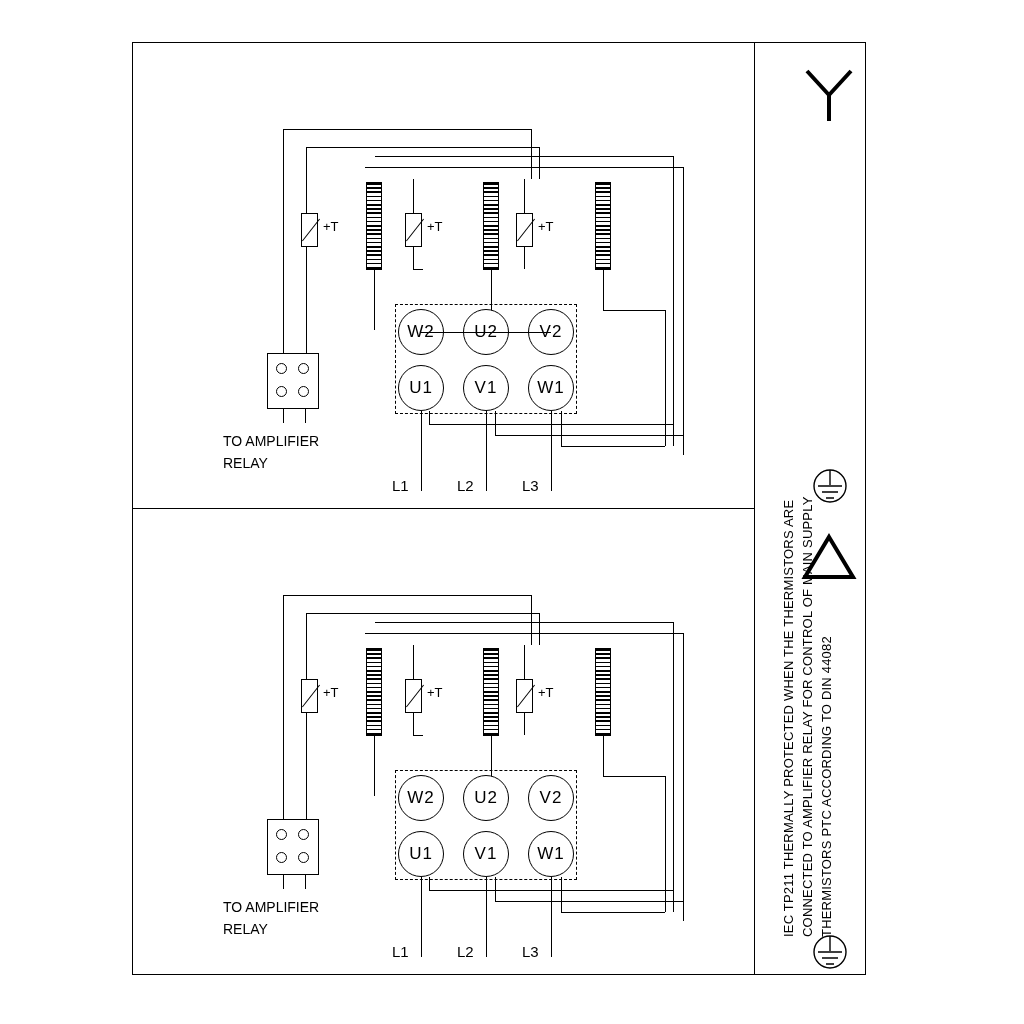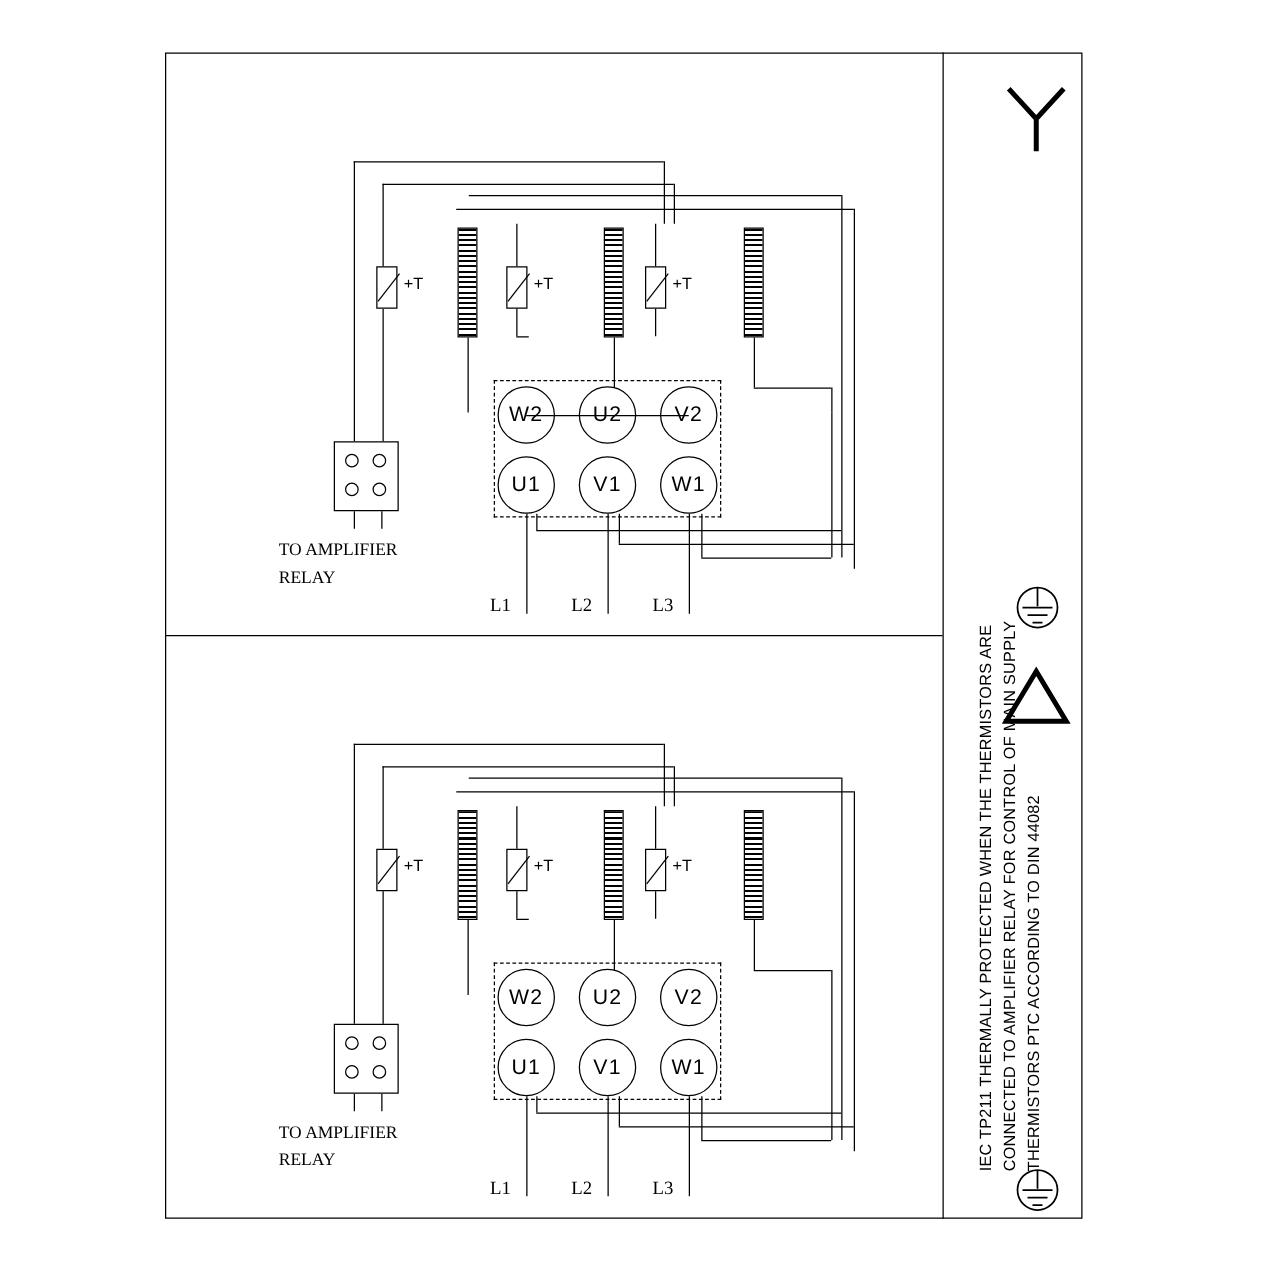--- a/index.html
+++ b/index.html
@@ -154,21 +154,20 @@
     border: 1.2px solid #000;
     border-radius: 50%;
     background: #fff;
     box-sizing: border-box;
   }
 
   .lbl {
     position: absolute;
     font-size: 14px;
     white-space: nowrap;
-    font-family: Liberation Serif, serif;
   }
 
   .phase-lbl { font-size: 15px; }
 
   
   .sym-star, .sym-delta, .sym-earth {
     position: absolute;
   }
 </style>
 </head>

